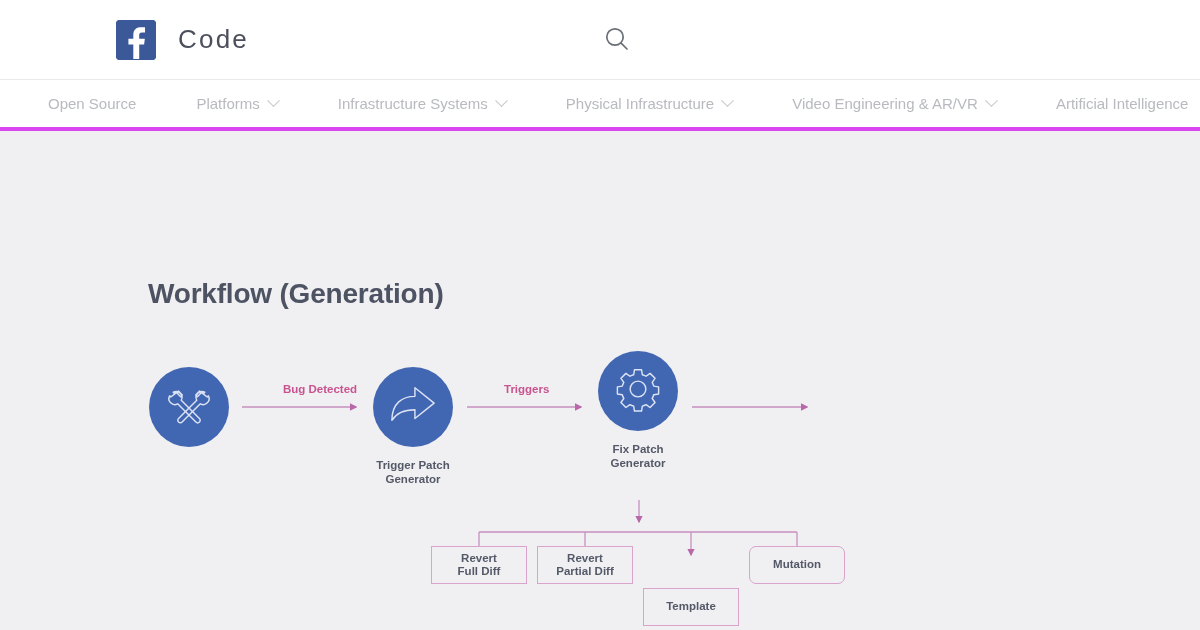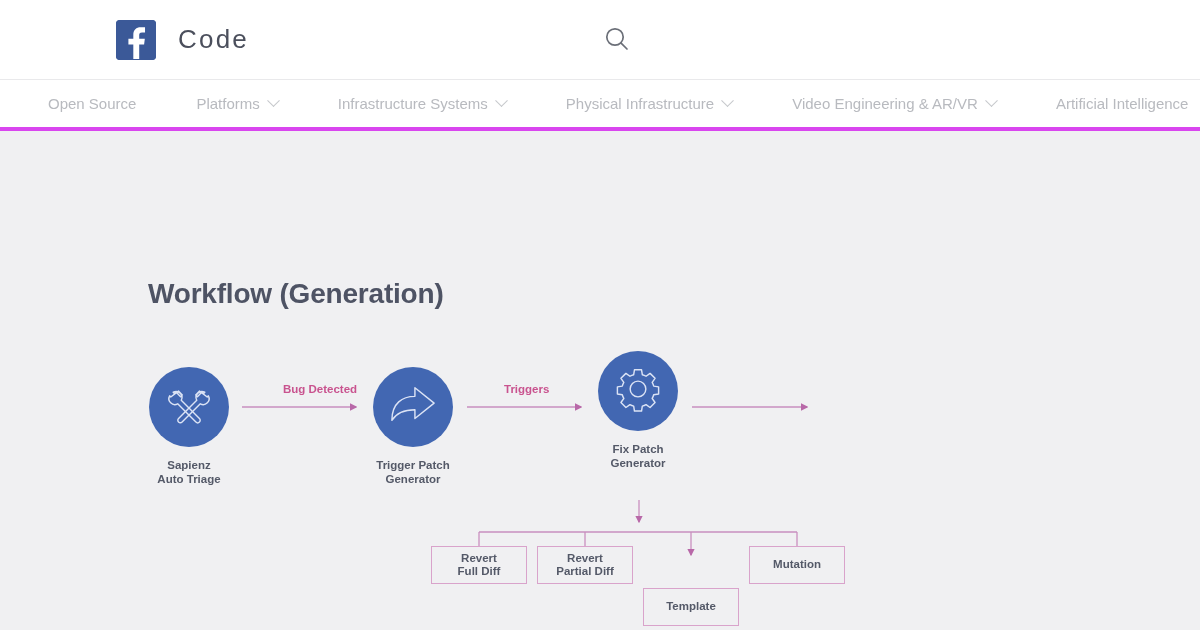--- a/index.html
+++ b/index.html
@@ -261,22 +261,20 @@
 
     <div class="node" style="left:109px; top:236px;">
       <div class="node-circle">
         <span>
           <svg width="46" height="46" viewBox="0 0 48 48" fill="none" stroke="#dbe3f5" stroke-width="1.5" stroke-linejoin="round" stroke-linecap="round">
             <path d="M13 9.5 l4 4 -1.8 1.8 -4-4 -2.5 0.6 -1.2-1.2 a6.2 6.2 0 0 1 8.4 8.4 l19 19 a2.6 2.6 0 0 1 -3.7 3.7 l-19-19 a6.2 6.2 0 0 1 -8.4-8.4 l1.2 1.2z"></path>
             <path d="M35 9.5 l-4 4 1.8 1.8 4-4 2.5 0.6 1.2-1.2 a6.2 6.2 0 0 0 -8.4 8.4 l-19 19 a2.6 2.6 0 0 0 3.7 3.7 l19-19 a6.2 6.2 0 0 0 8.4-8.4 l-1.2 1.2z"></path>
           </svg>
         </span>
       </div>
-      <div class="node-label">Sapienz
-Auto Triage</div>
     </div>
 
     <div class="node" style="left:333px; top:236px;">
       <div class="node-circle">
         <span>
           <svg width="48" height="44" viewBox="0 0 50 44" fill="none" stroke="#dbe3f5" stroke-width="1.5" stroke-linejoin="round" stroke-linecap="round">
             <path d="M3 38 C3 20 14 13 27 13 L27 4 L47 20 L27 36 L27 27 C15 27 8 30 3 38 Z"></path>
           </svg>
         </span>
       </div>
@@ -302,18 +300,18 @@
       <span>Revert
 Full Diff</span>
     </div>
     <div class="opt-box" style="left:537px; top:415px; width:96px;">
       <span>Revert
 Partial Diff</span>
     </div>
     <div class="opt-box" style="left:643px; top:415px; width:96px;margin-top:42px;">
       <span>Template</span>
     </div>
-    <div class="opt-box" style="left:749px; top:415px; width:96px;">
+    <div class="opt-box" style="left:749px; top:415px; width:96px;border-radius:7px;">
       <span>Mutation</span>
     </div>
 
   </div>
 </div>
 
 </body></html>

